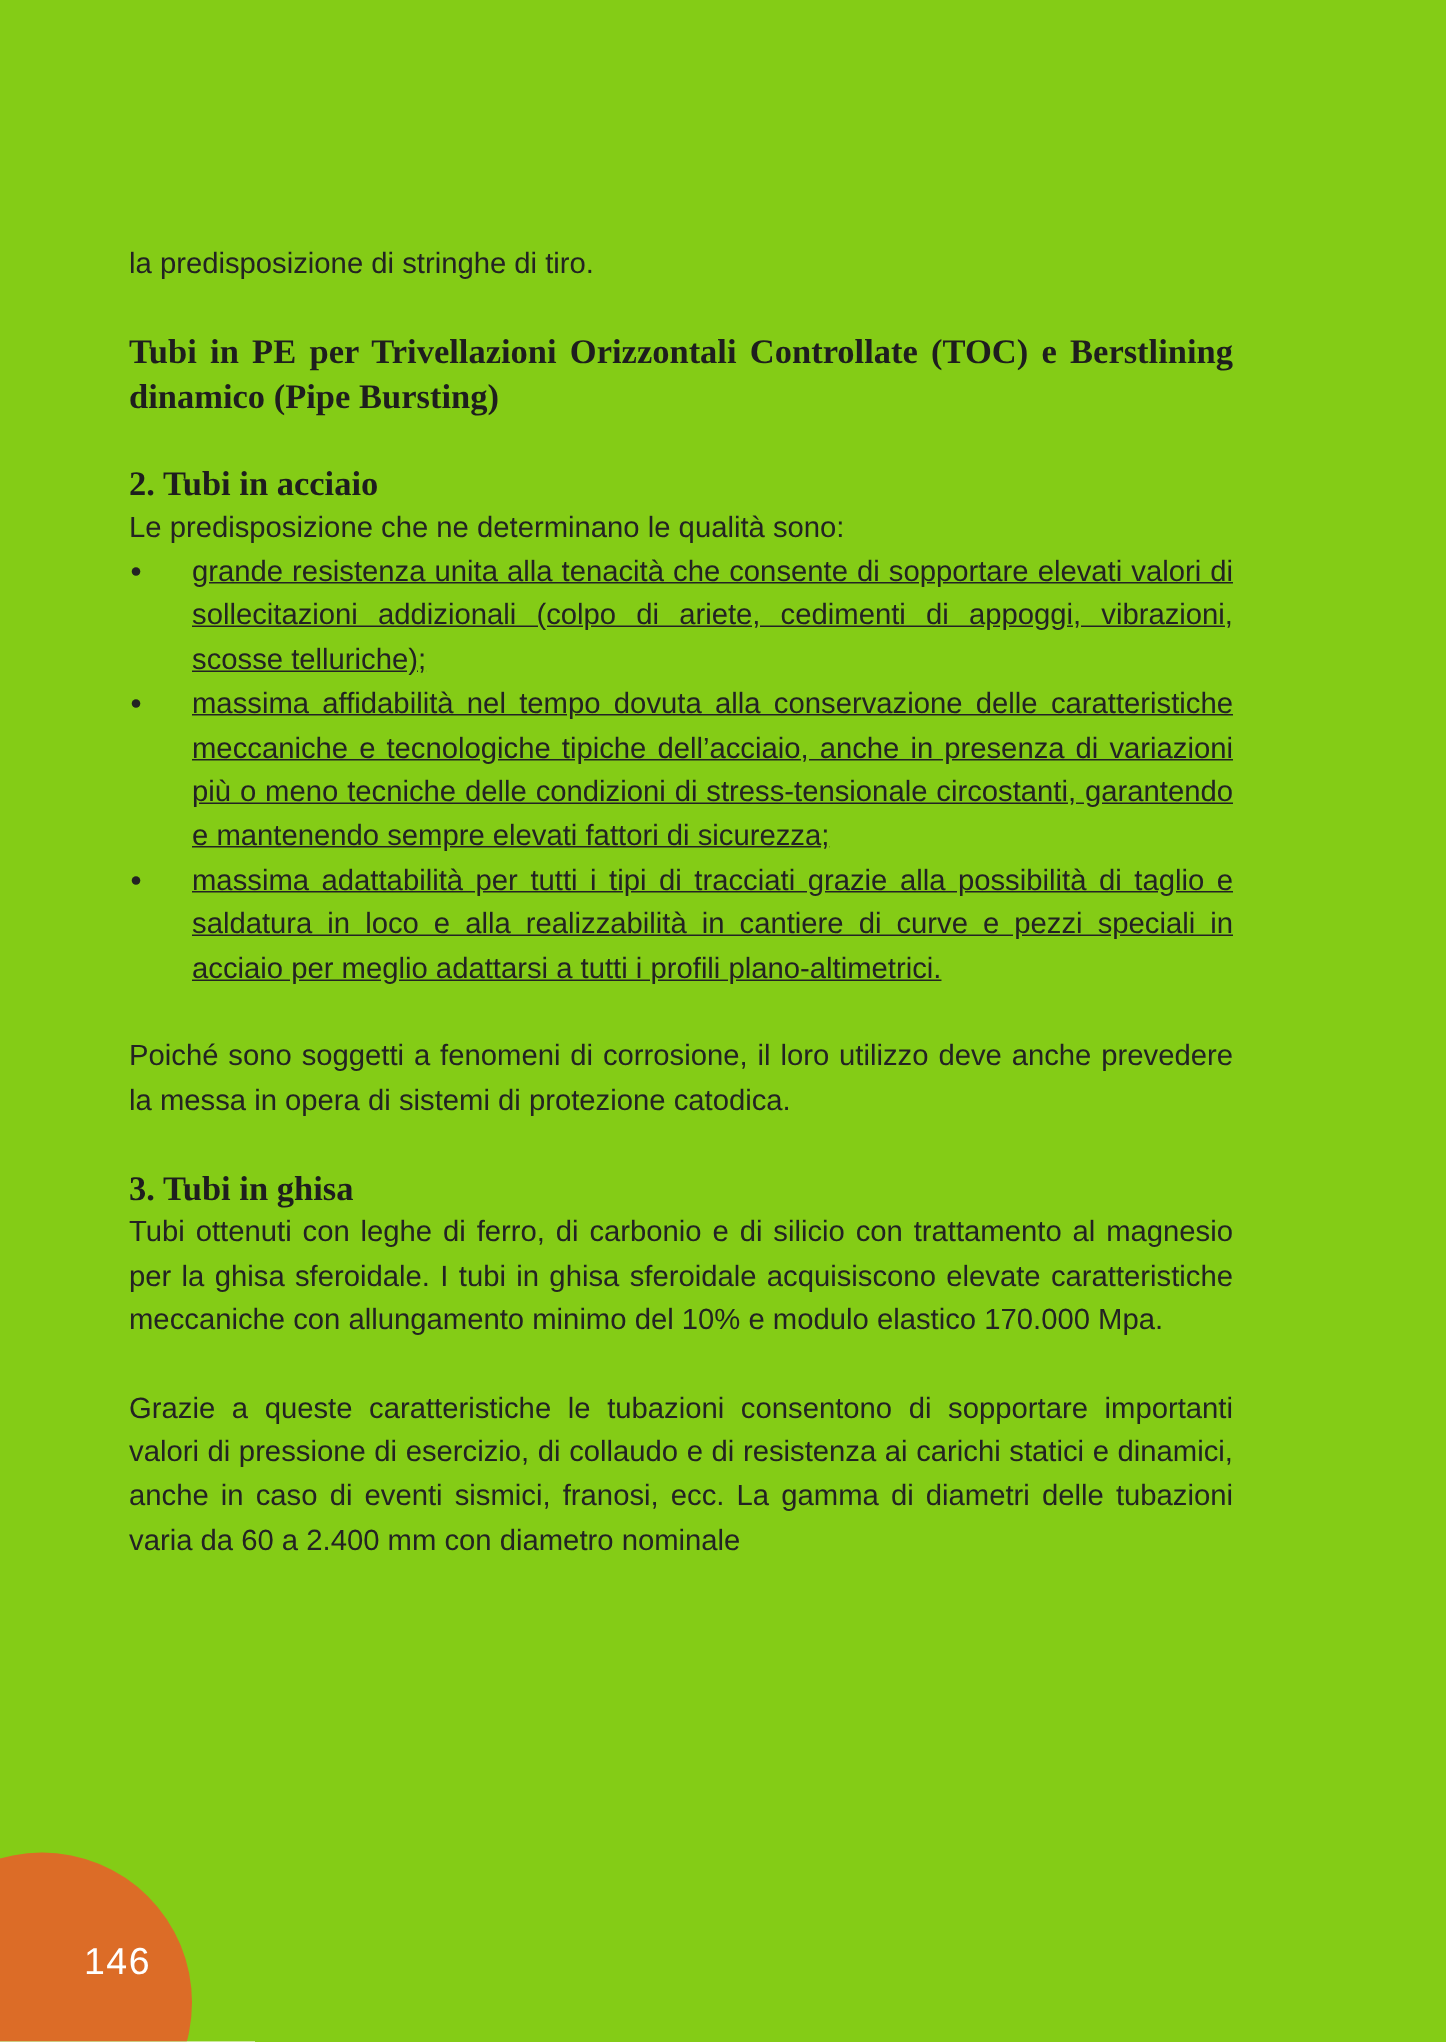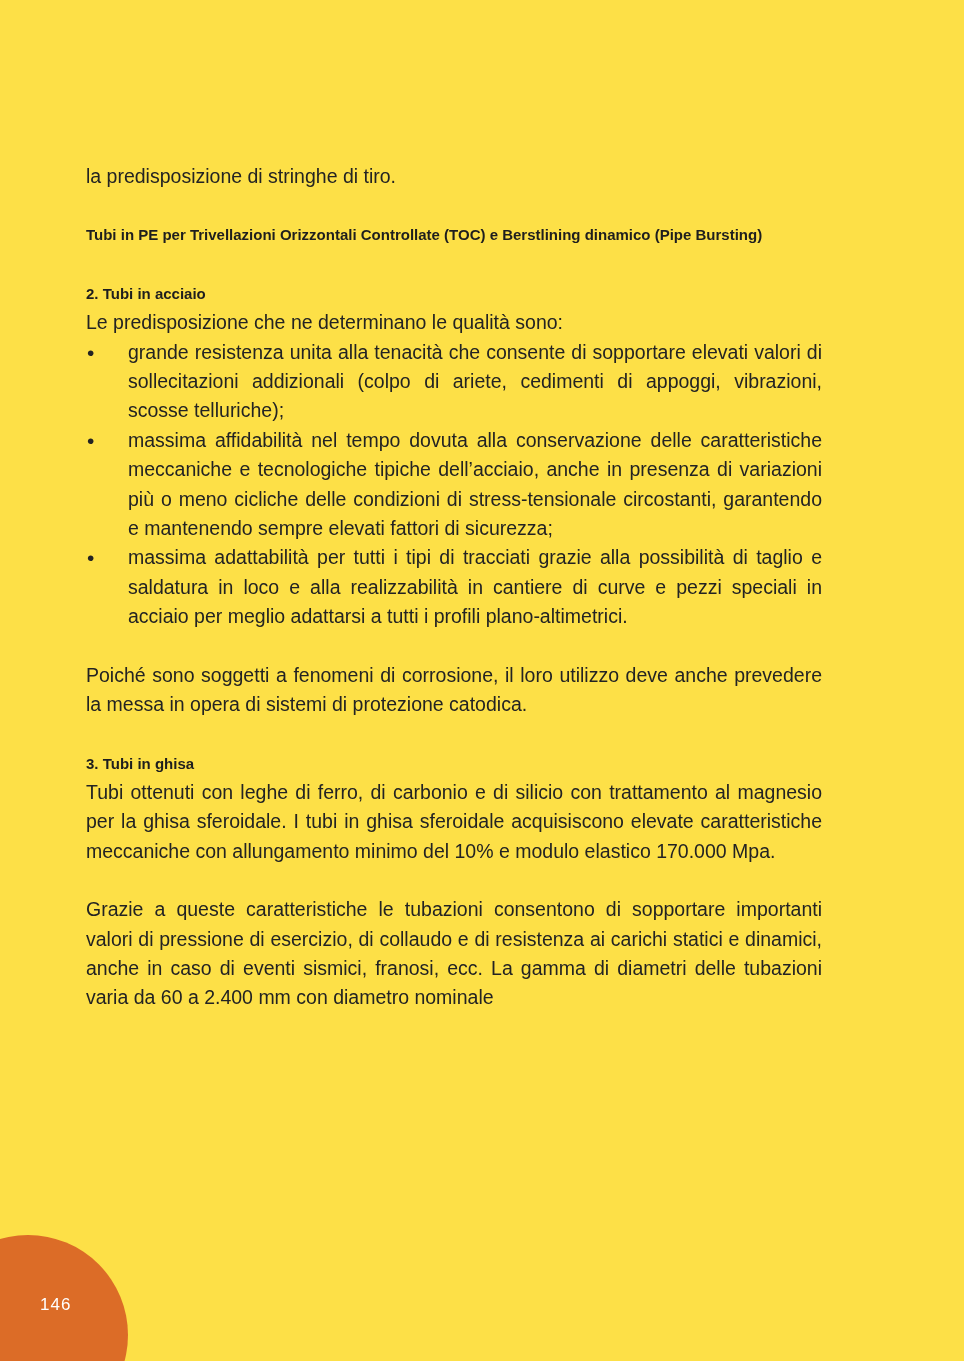--- a/index.html
+++ b/index.html
@@ -4,21 +4,21 @@
 <style>
   html, body {
     margin: 0;
     padding: 0;
     background: #ffffff;
   }
   .page {
     position: relative;
     width: 964px;
     height: 1361px;
-    background: #fde047;
+    background: #84cc16;
     overflow: hidden;
     font-family: "Liberation Sans", "DejaVu Sans", sans-serif;
     color: #232323;
   }
   .content {
     position: absolute;
     left: 86px;
     top: 162px;
     width: 736px;
   }
@@ -28,39 +28,41 @@
     line-height: 29.4px;
     font-weight: 400;
     color: #232323;
   }
   .just {
     text-align: justify;
     text-justify: inter-word;
   }
   .heading {
     margin: 0;
-    font-size: 15px;
+    font-size: 23px;
     line-height: 29.4px;
     font-weight: 700;
     color: #1e1e1e;
     text-align: justify;
     text-justify: inter-word;
+    font-family: Liberation Serif, serif;
   }
   .mt {
     margin-top: 29px;
   }
   ul.bullets {
     list-style: none;
     margin: 0;
     padding: 0;
   }
   ul.bullets li {
     position: relative;
     padding-left: 42px;
     margin: 0;
+    text-decoration: underline;
   }
   ul.bullets li::before {
     content: "\2022";
     position: absolute;
     left: 1px;
     top: 0;
     font-size: 21px;
     line-height: 29.4px;
     color: #232323;
   }
@@ -68,23 +70,23 @@
     position: absolute;
     left: -72px;
     top: 1235px;
     width: 200px;
     height: 200px;
     border-radius: 50%;
     background: #dc6c27;
   }
   .page-number {
     position: absolute;
-    left: 112px;
+    left: 128px;
     top: 61px;
-    font-size: 17px;
+    font-size: 25px;
     line-height: 1;
     font-weight: 400;
     letter-spacing: 1px;
     color: #ffffff;
   }
 </style>
 </head>
 <body>
 
 <div class="page">
@@ -94,21 +96,21 @@
 
     <h2 class="heading mt">Tubi in PE per Trivellazioni Orizzontali Controllate (TOC) e Berstlining dinamico (Pipe Bursting)</h2>
 
 
     <h2 class="heading mt">2. Tubi in acciaio</h2>
 
     <p class="para">Le predisposizione che ne determinano le qualità sono:</p>
 
     <ul class="bullets">
       <li class="para just">grande resistenza unita alla tenacità che consente di sopportare elevati valori di sollecitazioni addizionali (colpo di ariete, cedimenti di appoggi, vibrazioni, scosse telluriche);</li>
-      <li class="para just">massima affidabilità nel tempo dovuta alla conservazione delle caratteristiche meccaniche e tecnologiche tipiche dell’acciaio, anche in presenza di variazioni più o meno cicliche delle condizioni di stress-tensionale circostanti, garantendo e mantenendo sempre elevati fattori di sicurezza;</li>
+      <li class="para just">massima affidabilità nel tempo dovuta alla conservazione delle caratteristiche meccaniche e tecnologiche tipiche dell’acciaio, anche in presenza di variazioni più o meno tecniche delle condizioni di stress-tensionale circostanti, garantendo e mantenendo sempre elevati fattori di sicurezza;</li>
       <li class="para just">massima adattabilità per tutti i tipi di tracciati grazie alla possibilità di taglio e saldatura in loco e alla realizzabilità in cantiere di curve e pezzi speciali in acciaio per meglio adattarsi a tutti i profili plano-altimetrici.</li>
     </ul>
 
     <p class="para just mt">Poiché sono soggetti a fenomeni di corrosione, il loro utilizzo deve anche prevedere la messa in opera di sistemi di protezione catodica.</p>
 
     <h2 class="heading mt">3. Tubi in ghisa</h2>
 
     <p class="para just">Tubi ottenuti con leghe di ferro, di carbonio e di silicio con trattamento al magnesio per la ghisa sferoidale. I tubi in ghisa sferoidale acquisiscono elevate caratteristiche meccaniche con allungamento minimo del 10% e modulo elastico 170.000 Mpa.</p>
 
     <p class="para just mt">Grazie a queste caratteristiche le tubazioni consentono di sopportare importanti valori di pressione di esercizio, di collaudo e di resistenza ai carichi statici e dinamici, anche in caso di eventi sismici, franosi, ecc. La gamma di diametri delle tubazioni varia da 60 a 2.400 mm con diametro nominale</p>

